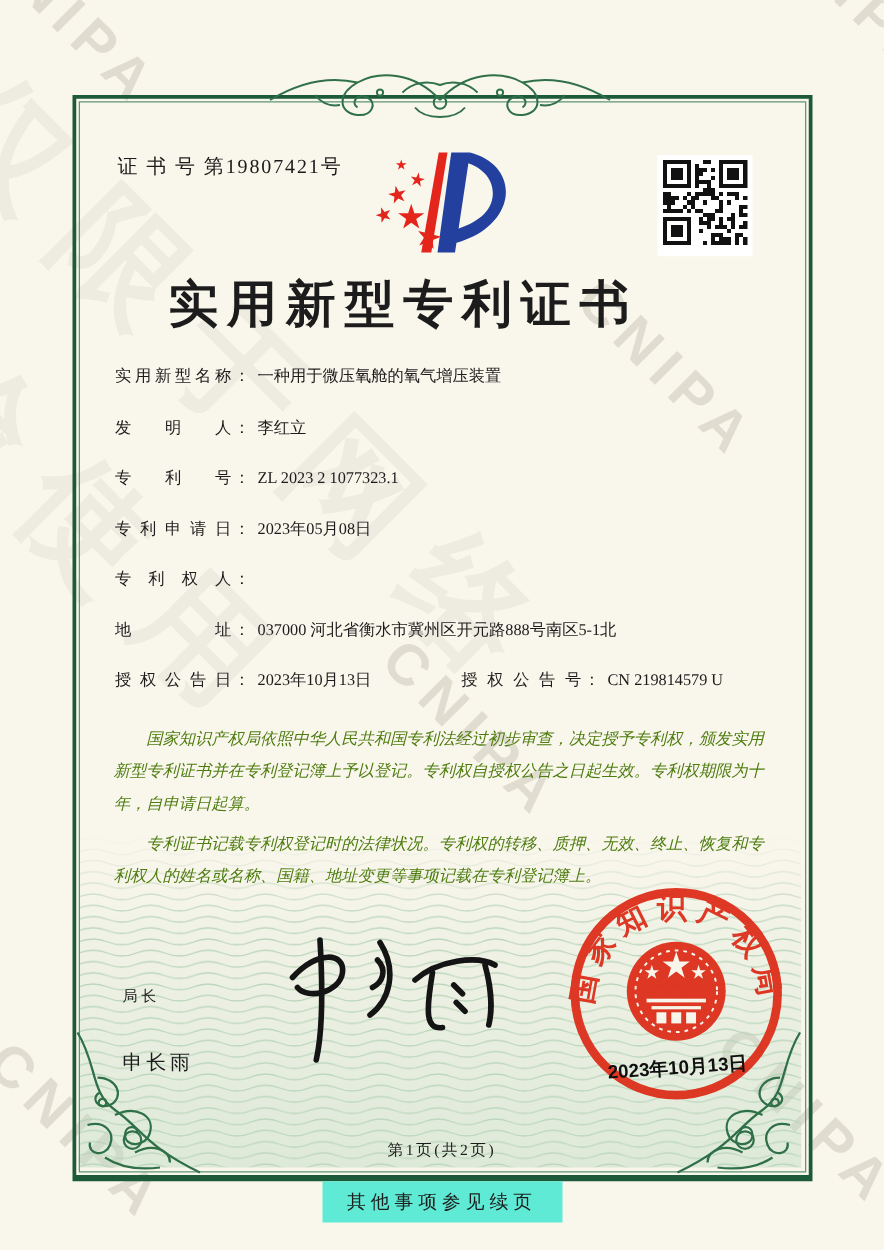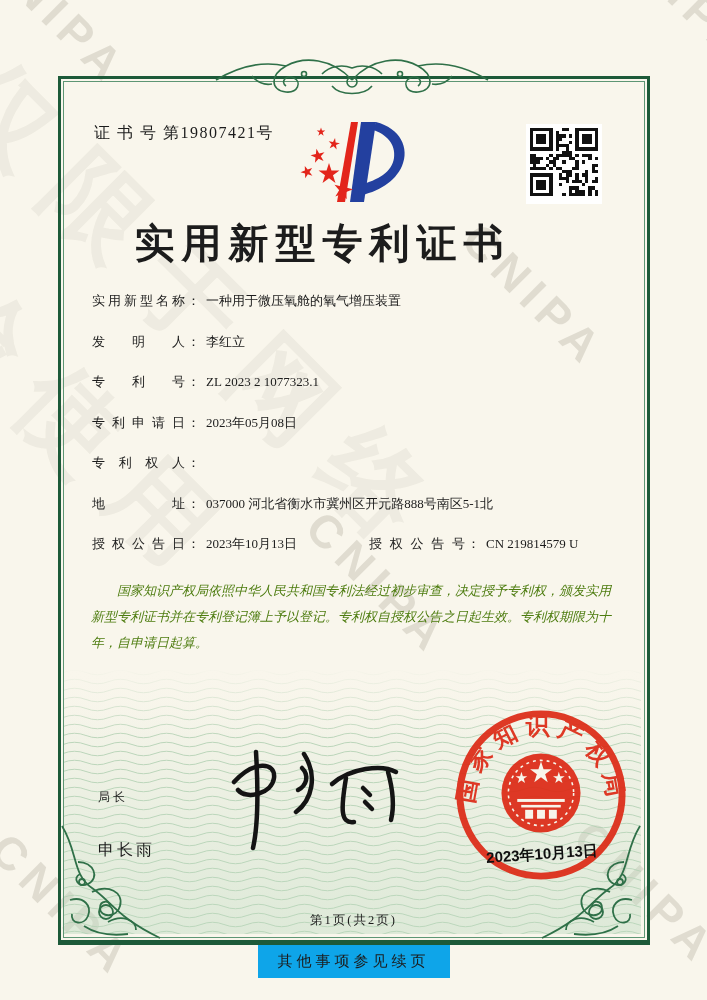--- a/index.html
+++ b/index.html
@@ -56,21 +56,21 @@
   .sig-hand{position:absolute;left:198px;top:742px;z-index:5;}
 
   .seal{position:absolute;left:452px;top:706px;width:178px;height:178px;z-index:5;}
   .seal-date{position:absolute;left:462px;top:845px;width:160px;text-align:center;
     font-size:15px;font-weight:bold;color:#101010;transform:rotate(-4deg);z-index:6;
     font-family:"Liberation Sans","DejaVu Sans",sans-serif;}
 
   .page-no{position:absolute;left:0;top:912px;width:707px;text-align:center;
     font-size:12.5px;letter-spacing:2px;z-index:4;}
   .cont-note{position:absolute;left:50%;top:945px;transform:translateX(-50%);
-    background:#0ea5e9;padding:7px 20px;font-size:15px;letter-spacing:4px;z-index:4;}
+    background:#5eead4;padding:7px 20px;font-size:15px;letter-spacing:4px;z-index:4;}
 </style>
 </head>
 <body>
 
 <div class="page">
 
   <div class="wm-phrase"><span>仅限于网络</span>
 <span>查验使用</span></div>
   <div class="wm-cnipa" style="left:-34px;top:-14px">CNIPA</div>
   <div class="wm-cnipa" style="left:592px;top:-34px">CNIPA</div>
@@ -324,20 +324,21 @@
       <span class="pair2">
         <span class="field-label" style="width:96px">授权公告号</span>
           <span class="field-colon">：</span>
         <span class="field-value">CN 219814579 U</span>
       </span>
     </div>
   </div>
 
   <div class="legal">
     <p>国家知识产权局依照中华人民共和国专利法经过初步审查，决定授予专利权，颁发实用新型专利证书并在专利登记簿上予以登记。专利权自授权公告之日起生效。专利权期限为十年，自申请日起算。</p>
+    <p>专利证书记载专利权登记时的法律状况。专利权的转移、质押、无效、终止、恢复和专利权人的姓名或名称、国籍、地址变更等事项记载在专利登记簿上。</p>
   </div>
 
   <div class="sig-title">局长</div>
   <div class="sig-name">申长雨</div>
   <svg class="sig-hand" width="210" height="115">
     <g fill="none" stroke="#141414" stroke-width="4.5" stroke-linecap="round">
       <path d="M36 40 C56 18 78 20 76 36 C74 52 48 58 40 48"></path>
       <path d="M58 10 C60 44 60 84 55 106"></path>
       <path d="M104 26 C112 34 108 44 100 48"></path>
       <path d="M106 12 C120 34 114 58 98 70"></path>

